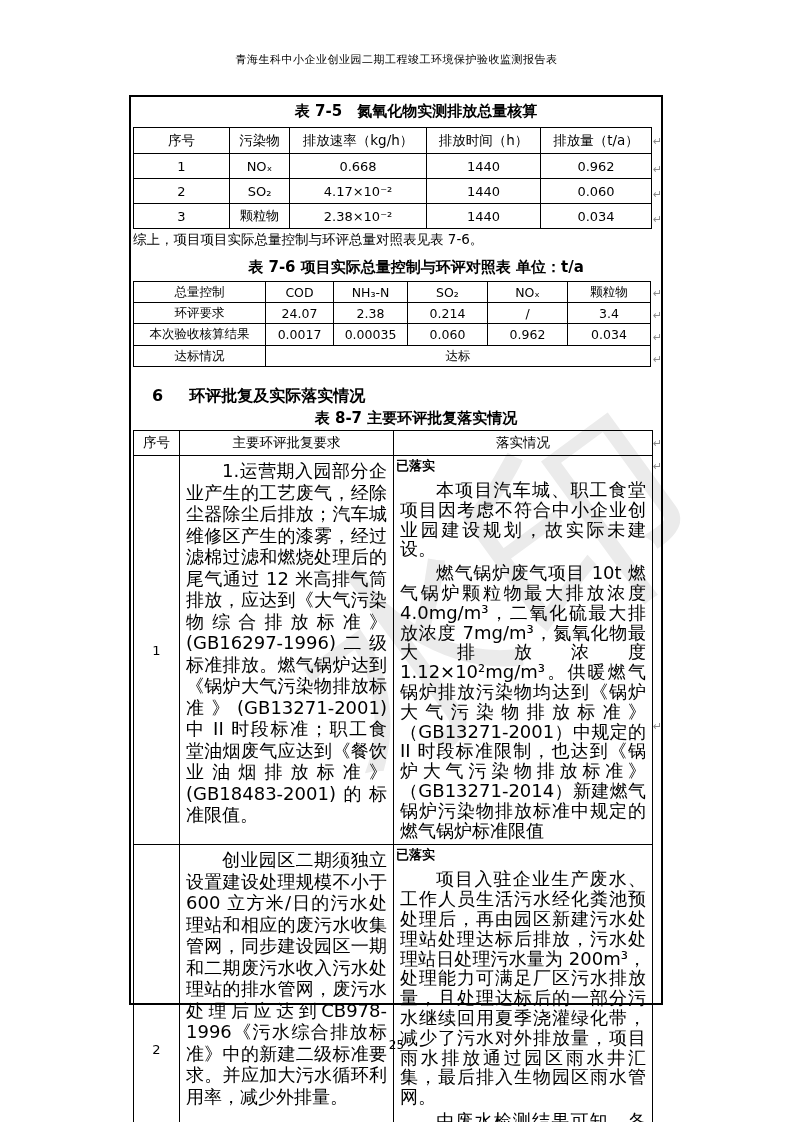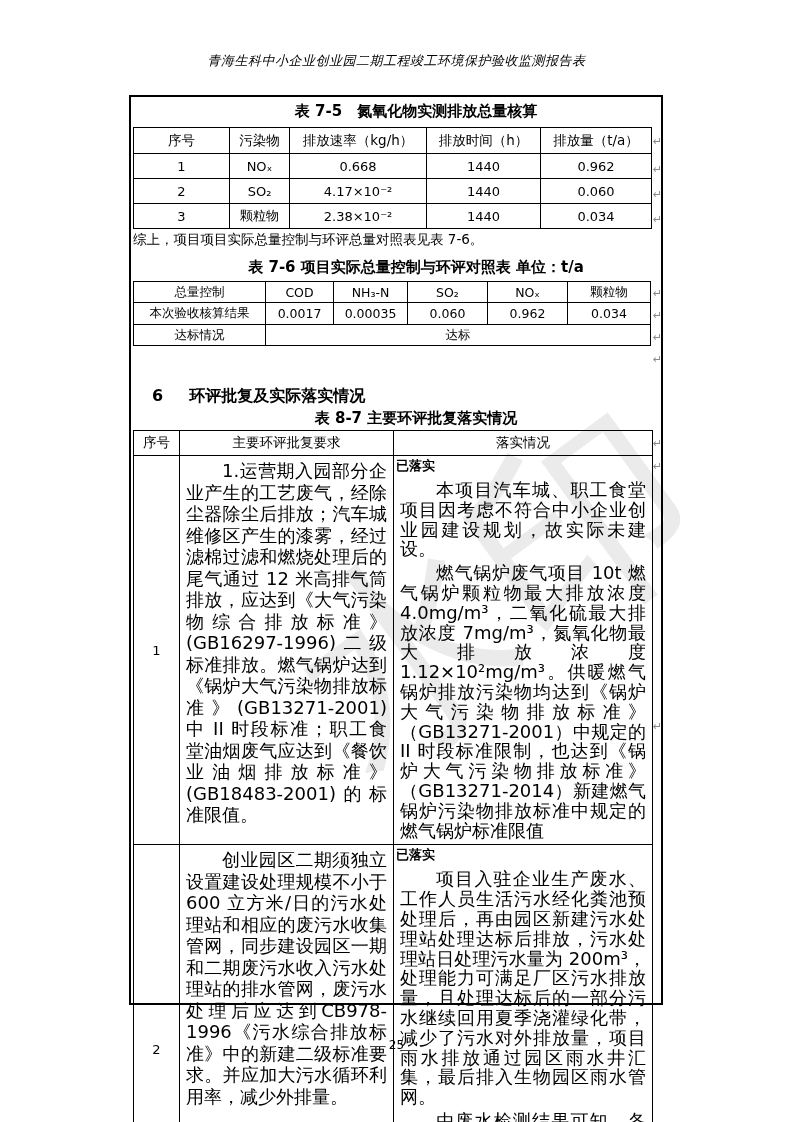--- a/index.html
+++ b/index.html
@@ -2,21 +2,21 @@
 <html><head>
 <meta charset="utf-8">
 <style>
   html,body{margin:0;padding:0;background:#ffffff;}
   .page{
     position:relative;width:793px;height:1122px;background:#ffffff;overflow:hidden;
     font-family:"DejaVu Sans","Liberation Sans",sans-serif;color:#000;
   }
   .doc-header{
     position:absolute;left:0;top:52px;width:100%;text-align:center;
-    font-size:13px;letter-spacing:0.5px;font-style:italic;
+    font-size:11px;letter-spacing:0.5px;
   }
   .watermark{
     position:absolute;left:255px;top:360px;width:480px;height:460px;
     font-size:215px;color:#ebebeb;transform:rotate(-36deg);
     white-space:nowrap;z-index:0;line-height:460px;text-align:center;user-select:none;
   }
   .frame{
     position:absolute;left:129px;top:95px;width:530px;height:906px;
     border:2px solid #000;z-index:1;
   }
@@ -121,20 +121,28 @@
       </colgroup>
     <tbody>
         <tr style="height:21px">
       <td>总量控制</td>
       <td>COD</td>
       <td>NH₃-N</td>
       <td>SO₂</td>
       <td>NOₓ</td>
       <td>颗粒物</td>
     </tr>
+    <tr style="height:21px">
+      <td>环评要求</td>
+      <td>24.07</td>
+      <td>2.38</td>
+      <td>0.214</td>
+      <td>/</td>
+      <td>3.4</td>
+    </tr>
     <tr style="height:22px">
       <td>本次验收核算结果</td>
       <td>0.0017</td>
       <td>0.00035</td>
       <td>0.060</td>
       <td>0.962</td>
       <td>0.034</td>
     </tr>
     <tr style="height:21px">
       <td>达标情况</td>

